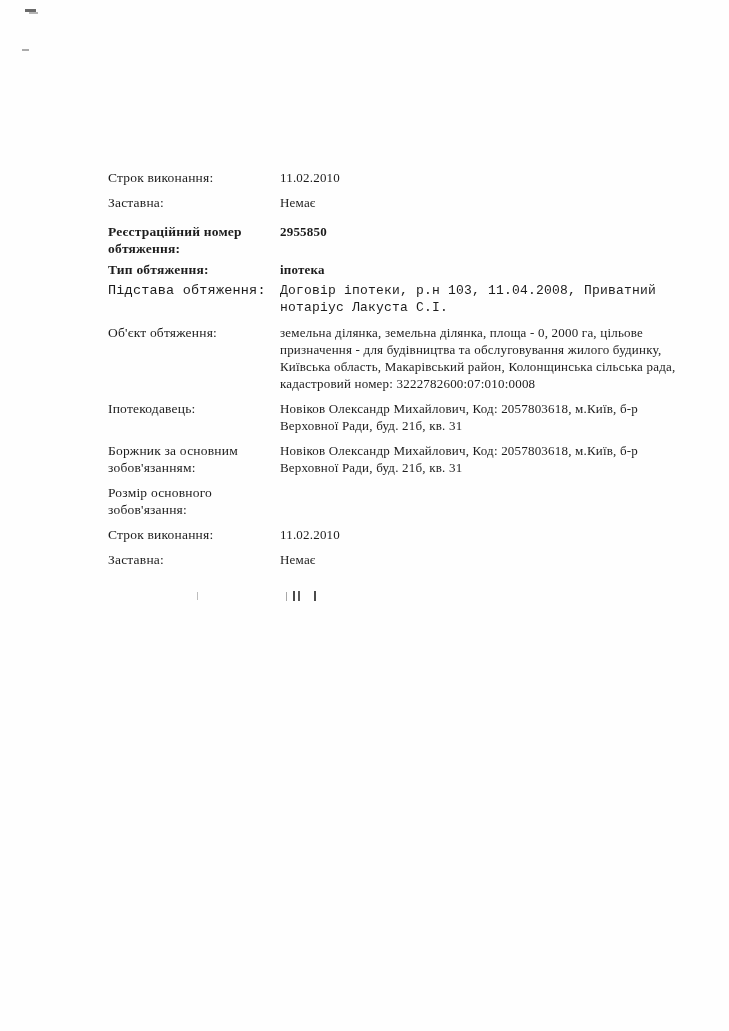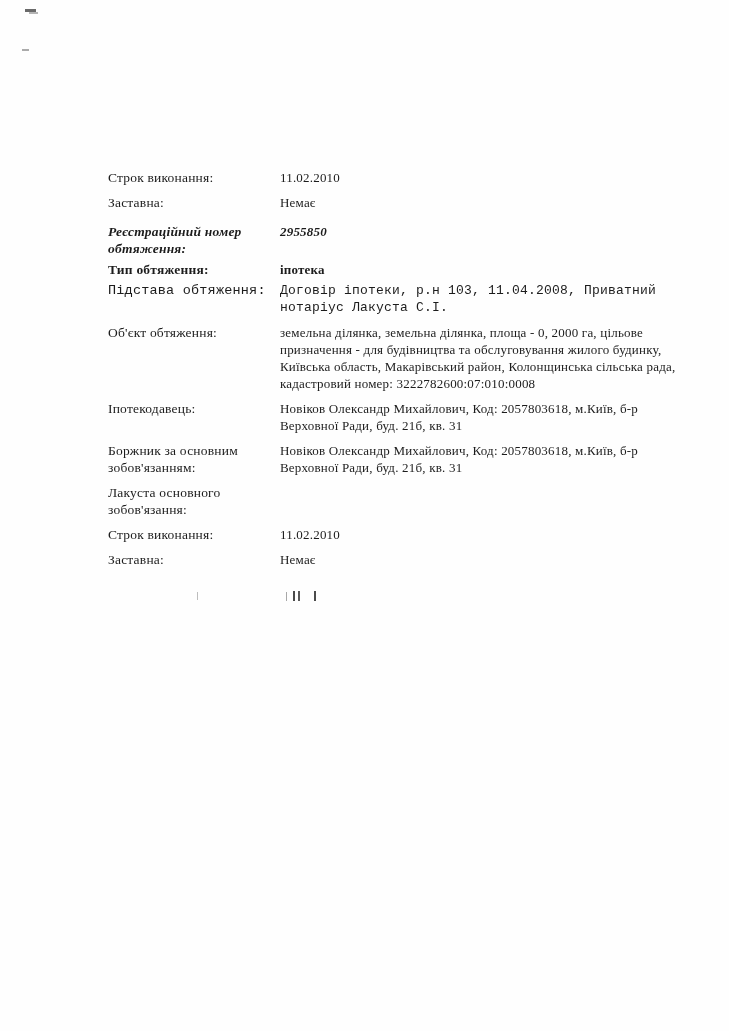--- a/index.html
+++ b/index.html
@@ -41,21 +41,21 @@
     flex: 1;
     font-size: 13px;
     line-height: 17px;
     letter-spacing: 0.2px;
   }
   .row.bold .label,
   .row.bold .value {
     font-weight: bold;
   }
   .row.tight { margin-bottom: 4px; }
-  .row.section-gap { margin-top: 12px; font-style: italic; }
+  .row.section-gap { margin-top: 12px; }
   .row.small-gap { margin-top: 4px; font-family: Liberation Mono, monospace; }
 
   
   .artifact {
     position: absolute;
     pointer-events: none;
   }
   .mark-1a { left: 25px; top: 9px;  width: 11px; height: 3px; background: #6a6a6a; }
   .mark-1b { left: 29px; top: 12px; width: 9px;  height: 2px; background: #b5b5b5; }
   .mark-2  { left: 22px; top: 49px; width: 7px;  height: 2px; background: #ababab; }
@@ -116,21 +116,21 @@
       <div class="label">Іпотекодавець:</div>
       <div class="value">Новіков Олександр Михайлович, Код: 2057803618, м.Київ, б-р Верховної Ради, буд. 21б, кв. 31</div>
     </div>
 
     <div class="row">
       <div class="label">Боржник за основним зобов'язанням:</div>
       <div class="value">Новіков Олександр Михайлович, Код: 2057803618, м.Київ, б-р Верховної Ради, буд. 21б, кв. 31</div>
     </div>
 
     <div class="row">
-      <div class="label">Лакуста основного зобов'язання:</div>
+      <div class="label">Розмір основного зобов'язання:</div>
     </div>
 
     <div class="row">
       <div class="label">Строк виконання:</div>
       <div class="value">11.02.2010</div>
     </div>
 
     <div class="row">
       <div class="label">Заставна:</div>
       <div class="value">Немає</div>

